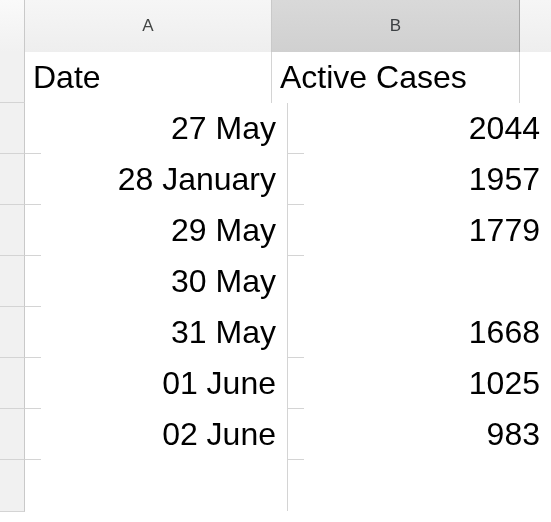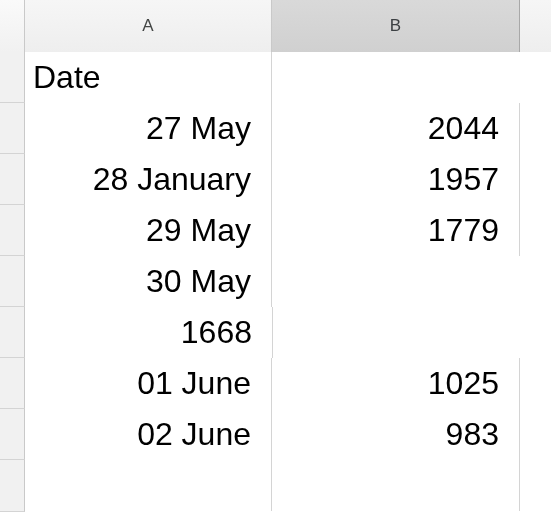--- a/index.html
+++ b/index.html
@@ -126,40 +126,42 @@
     flex: 1 1 auto;
     border-right: none;
   }
 
   .cell.align-left {
     justify-content: flex-start;
     padding-left: 8px;
   }
   .cell.align-right {
     justify-content: flex-end;
-    padding-right: 20px;
+    padding-right: 11px;
+    margin-left: 16px;
   }
 </style>
 </head>
 <body>
 
 <div class="sheet">
 
   <div class="col-header-row">
     <div class="corner-box"></div>
     <div class="col-head a">A</div>
     <div class="col-head b">B</div>
     <div class="col-head c"></div>
   </div>
 
   <div class="grid-body">
 
     <div class="grid-row">
       <div class="row-head"></div>
       <div class="cell col-a align-left">Date</div>
+      <div class="cell col-b align-left">Active Cases</div>
       <div class="cell col-c"></div>
     </div>
 
     <div class="grid-row">
       <div class="row-head"></div>
       <div class="cell col-a align-right">27 May</div>
       <div class="cell col-b align-right">2044</div>
       <div class="cell col-c"></div>
     </div>
 
@@ -178,20 +180,21 @@
     </div>
 
     <div class="grid-row">
       <div class="row-head"></div>
       <div class="cell col-a align-right">30 May</div>
       <div class="cell col-c"></div>
     </div>
 
     <div class="grid-row">
       <div class="row-head"></div>
+      <div class="cell col-a align-right">31 May</div>
       <div class="cell col-b align-right">1668</div>
       <div class="cell col-c"></div>
     </div>
 
     <div class="grid-row">
       <div class="row-head"></div>
       <div class="cell col-a align-right">01 June</div>
       <div class="cell col-b align-right">1025</div>
       <div class="cell col-c"></div>
     </div>

